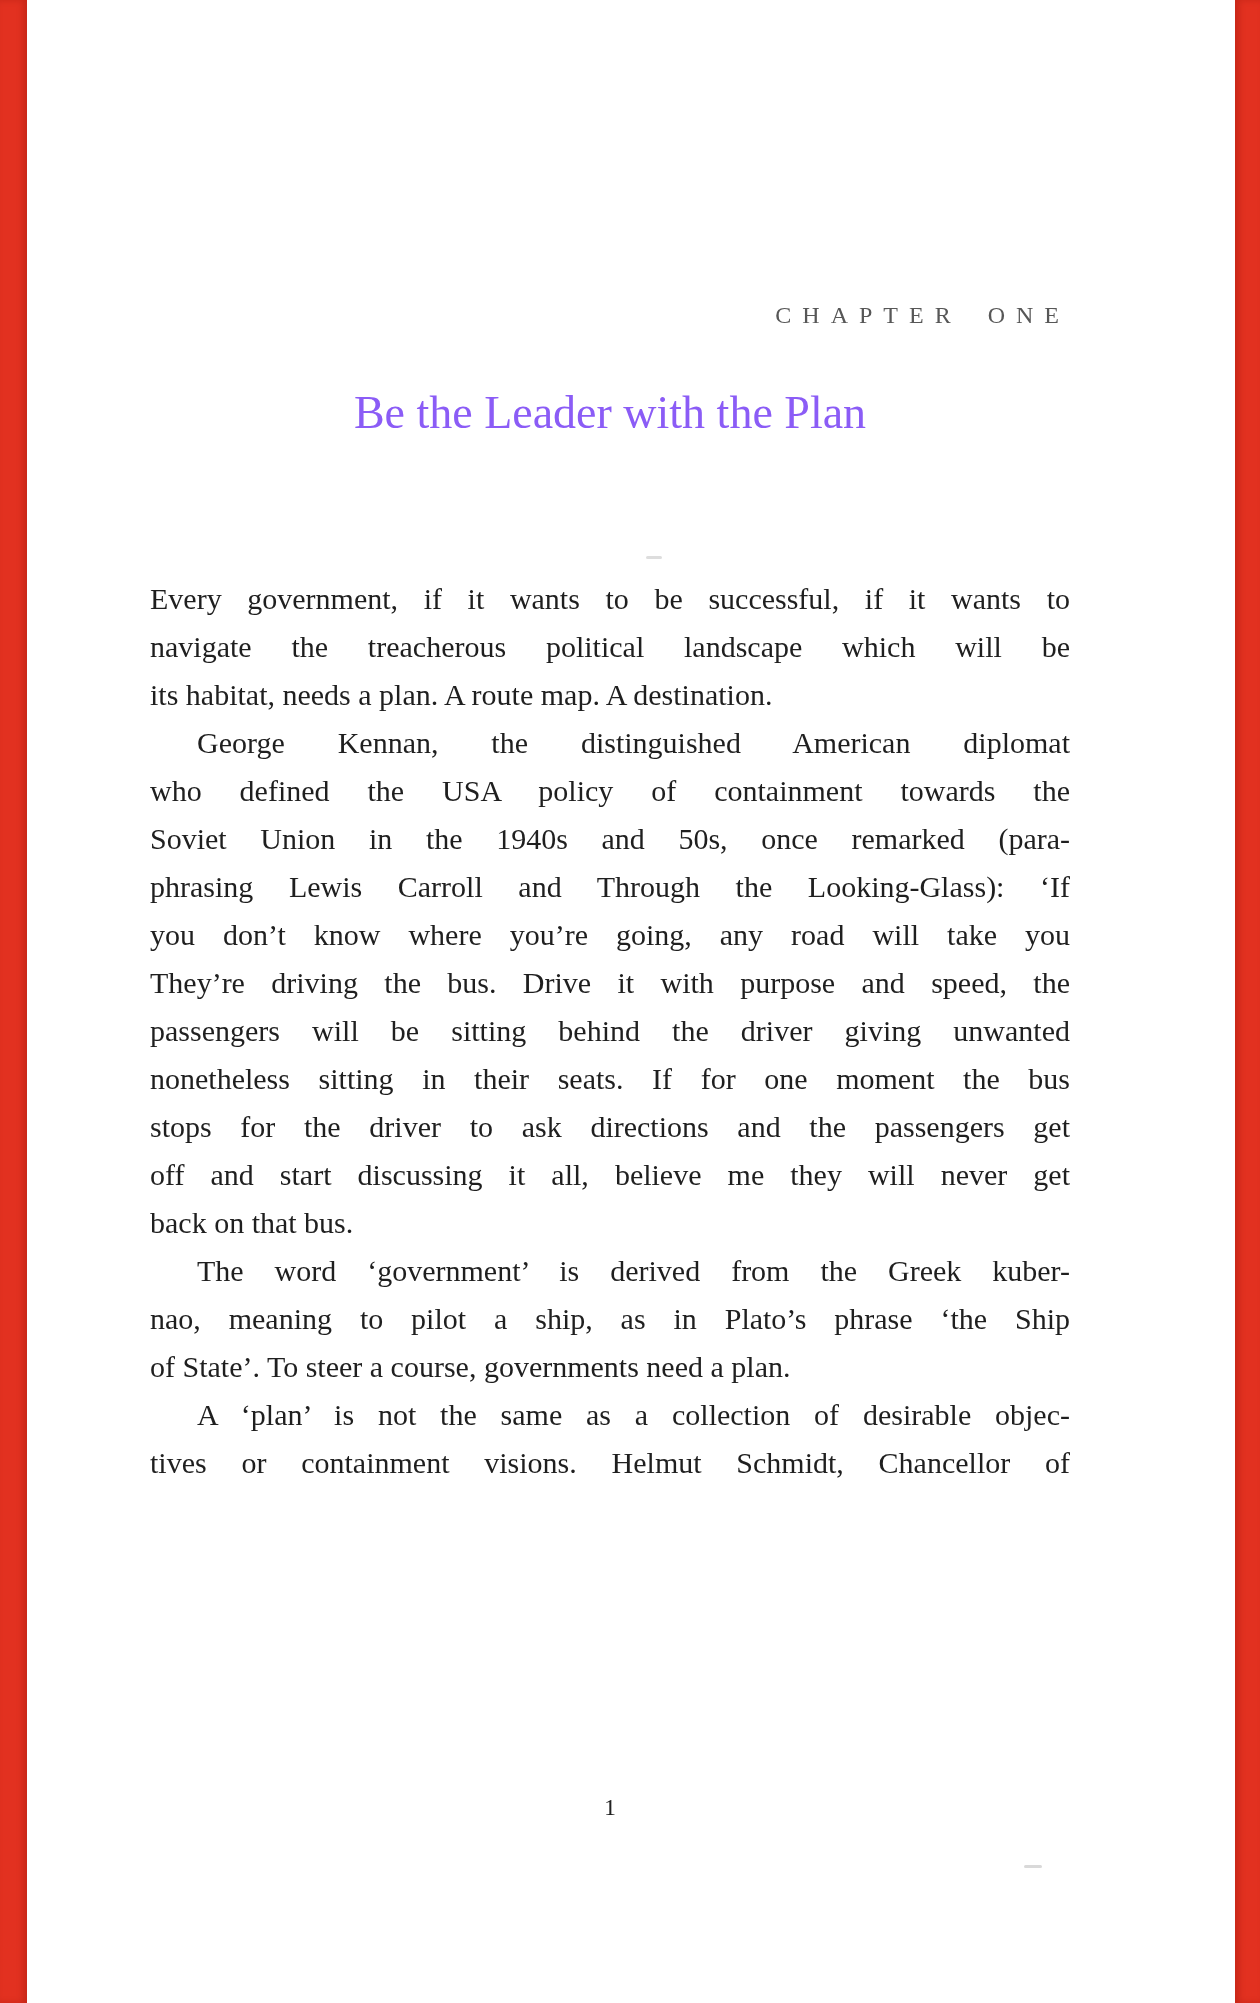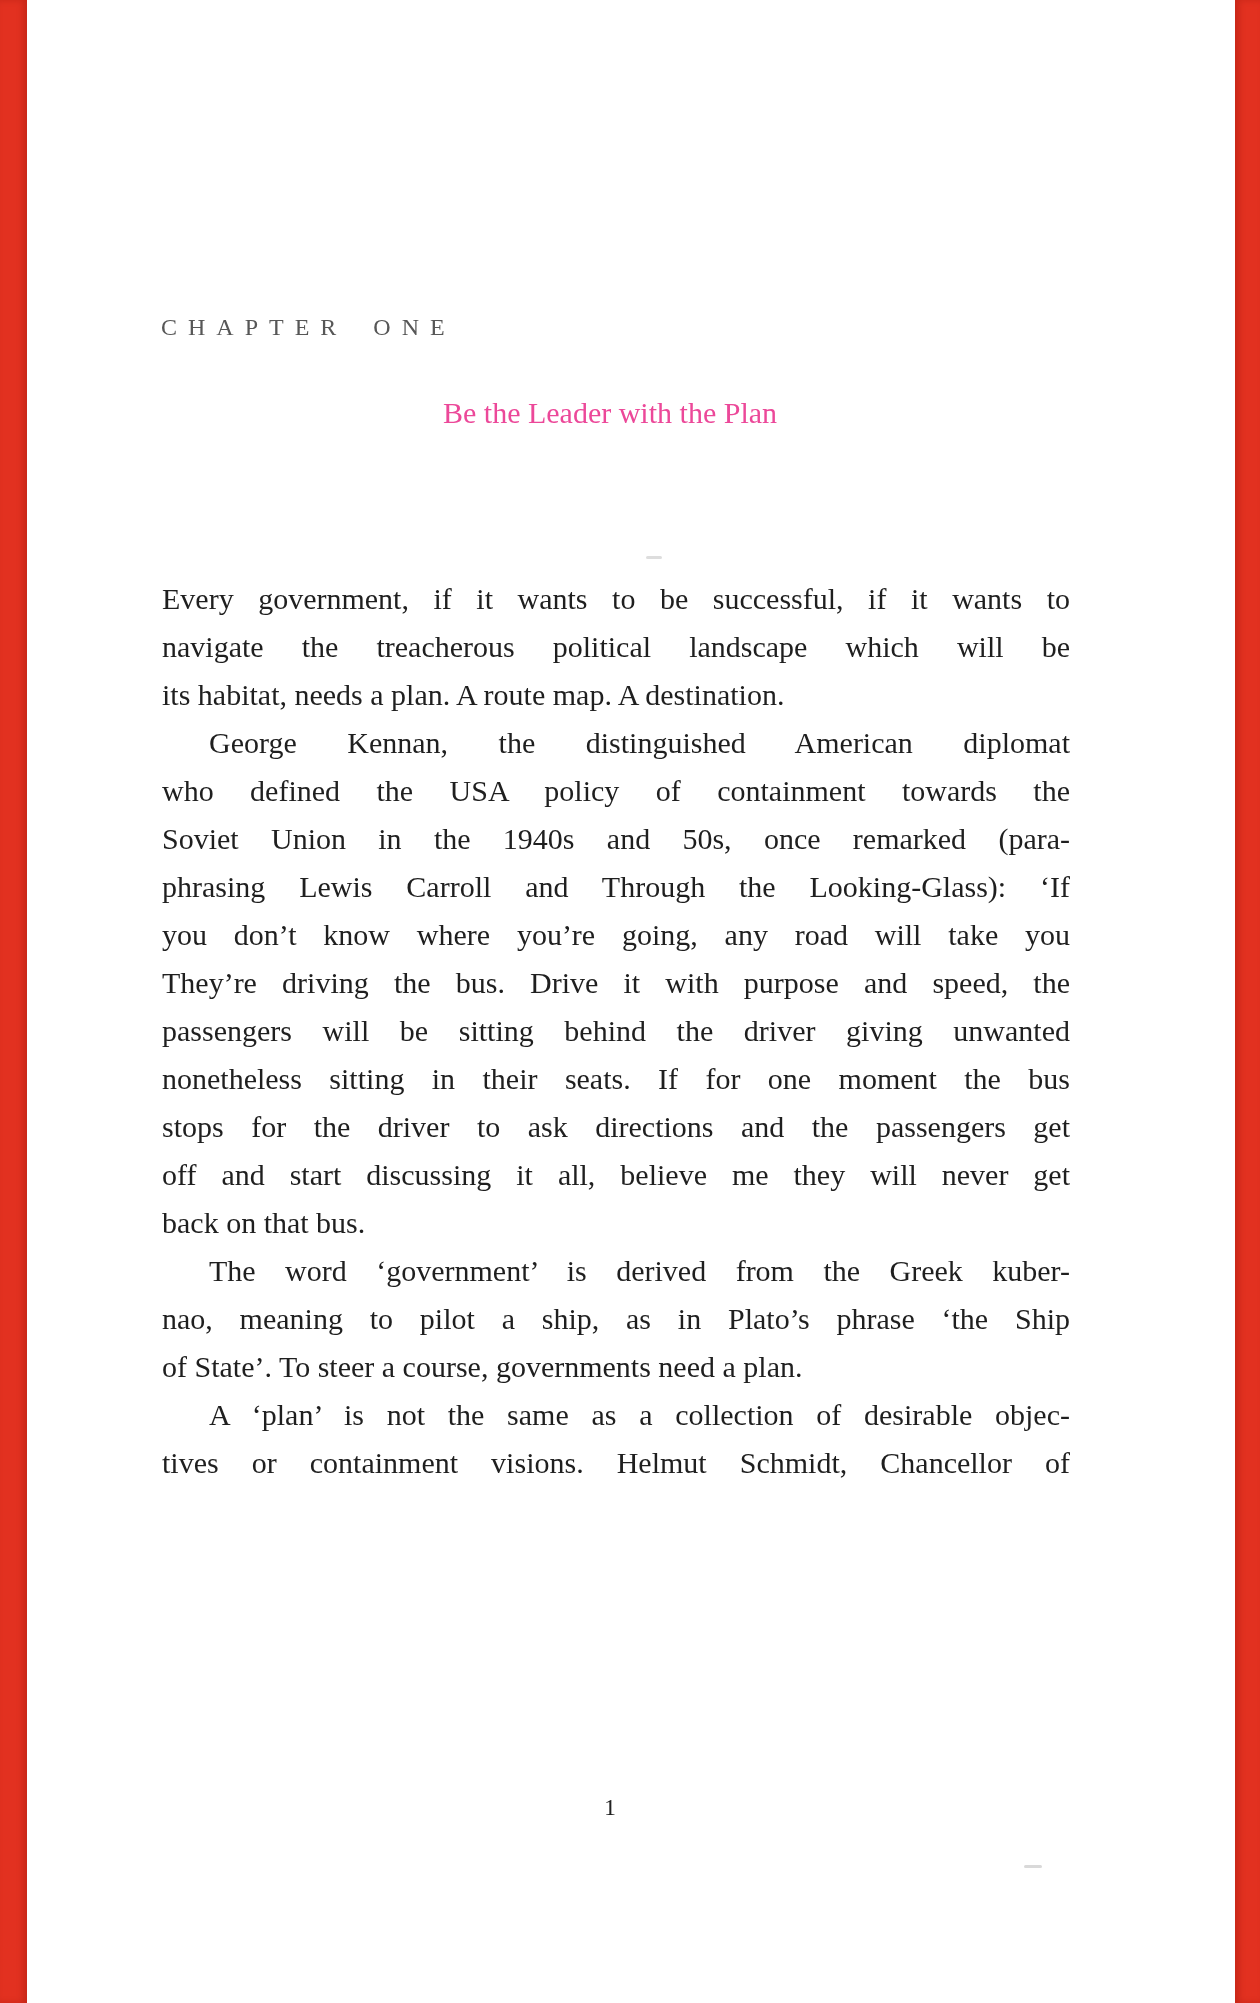--- a/index.html
+++ b/index.html
@@ -11,40 +11,40 @@
     overflow: hidden;
   }
   .page-edge {
     position: absolute; top: 0; height: 2003px;
     background: var(--edge-red, #e23120);
   }
   .page-edge.left  { left: 0;  width: 27px; box-shadow: inset -4px 0 6px rgba(120,10,5,.25); }
   .page-edge.right { right: 0; width: 25px; box-shadow: inset 4px 0 6px rgba(120,10,5,.25); }
 
   .chapter-label {
-    position: absolute; top: 312px; left: 150px; width: 920px;
-    text-align: left; text-indent: 11px;
+    position: absolute; top: 300px; left: 150px; width: 920px;
+    text-align: right; text-indent: 11px;
     font-size: 24px; line-height: 30px;
     letter-spacing: 11px; word-spacing: 9px;
     color: var(--chapter-gray, #575757);
   }
   .chapter-title {
     position: absolute; top: 386px; left: 150px; width: 920px;
     text-align: center;
-    font-size: 30px; line-height: 54px;
-    color: #ec4899;
+    font-size: 46px; line-height: 54px;
+    color: #8b5cf6;
   }
   .body-text {
     position: absolute; top: 575px; left: 150px; width: 920px;
     font-size: 30px; line-height: 48px;
     color: var(--text-color, #1f1f1f);
   }
   .line {
     height: 48px; overflow: hidden;
-    text-align: justify; text-align-last: justify; margin-left: 12px;
+    text-align: justify; text-align-last: justify;
   }
   .line.last { text-align: right; text-align-last: left; }
   .line.indent { text-indent: 47px; }
   .it { }
 
   .folio {
     position: absolute; top: 1792px; left: 150px; width: 920px;
     text-align: center; font-size: 24px; line-height: 30px;
     color: #222;
   }

